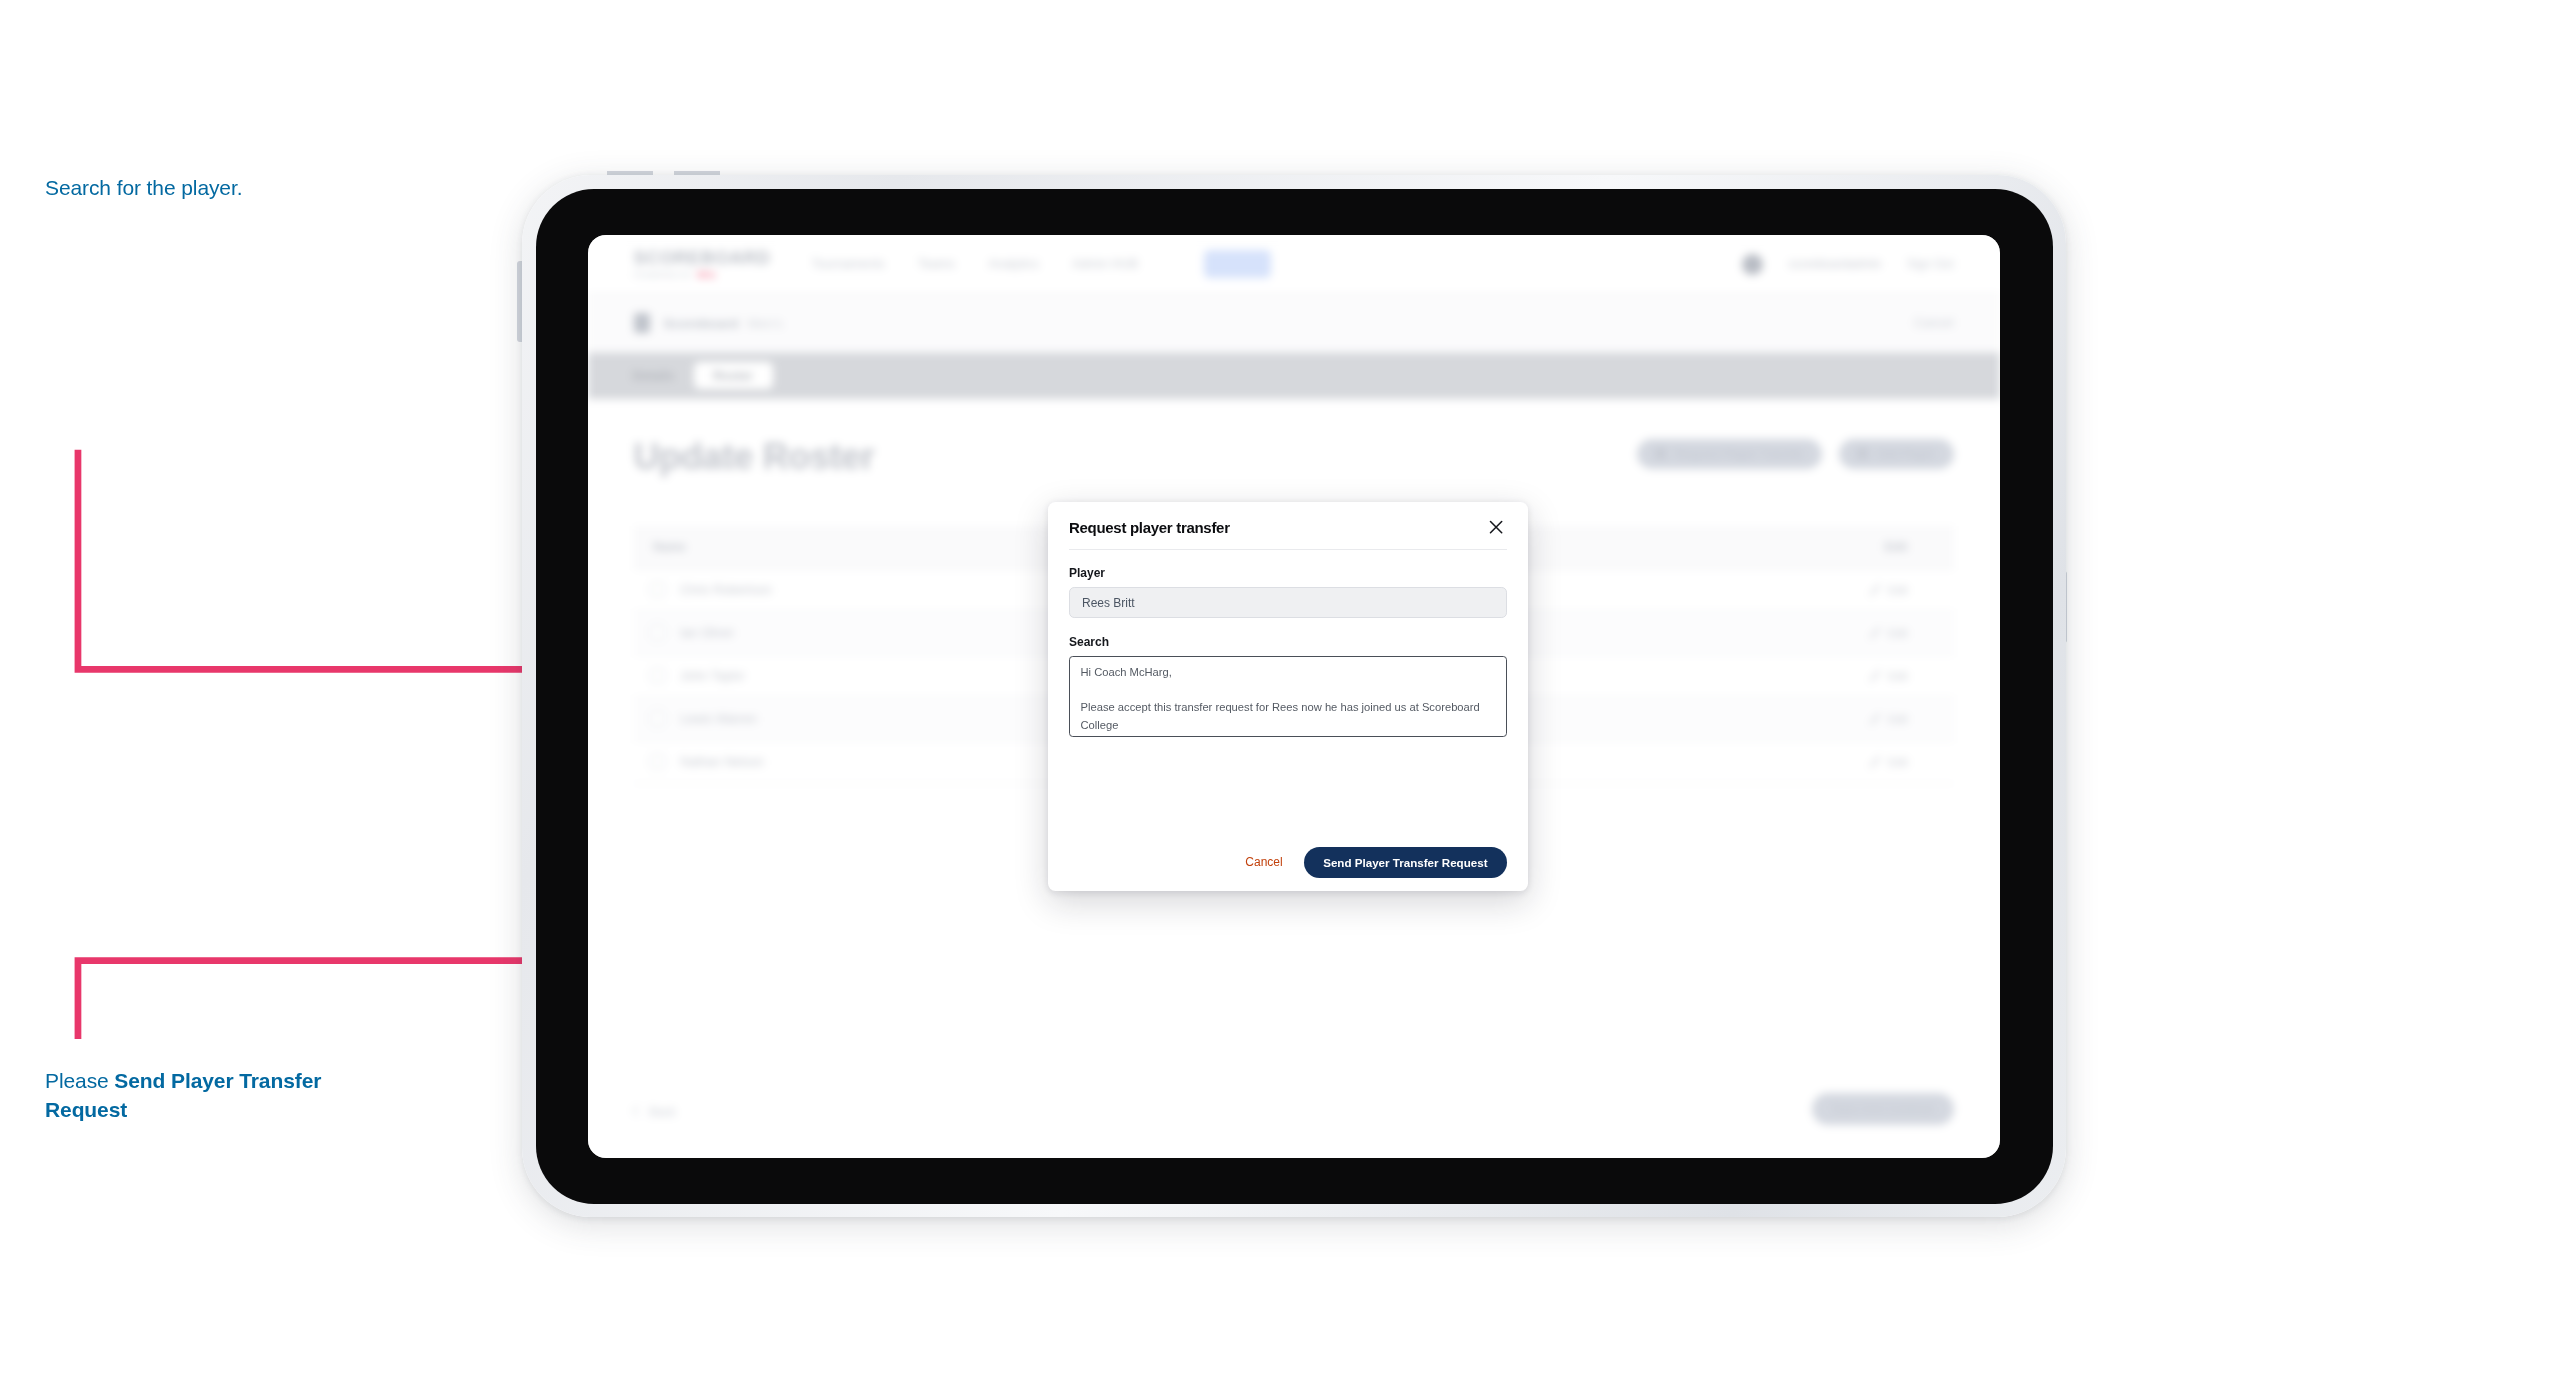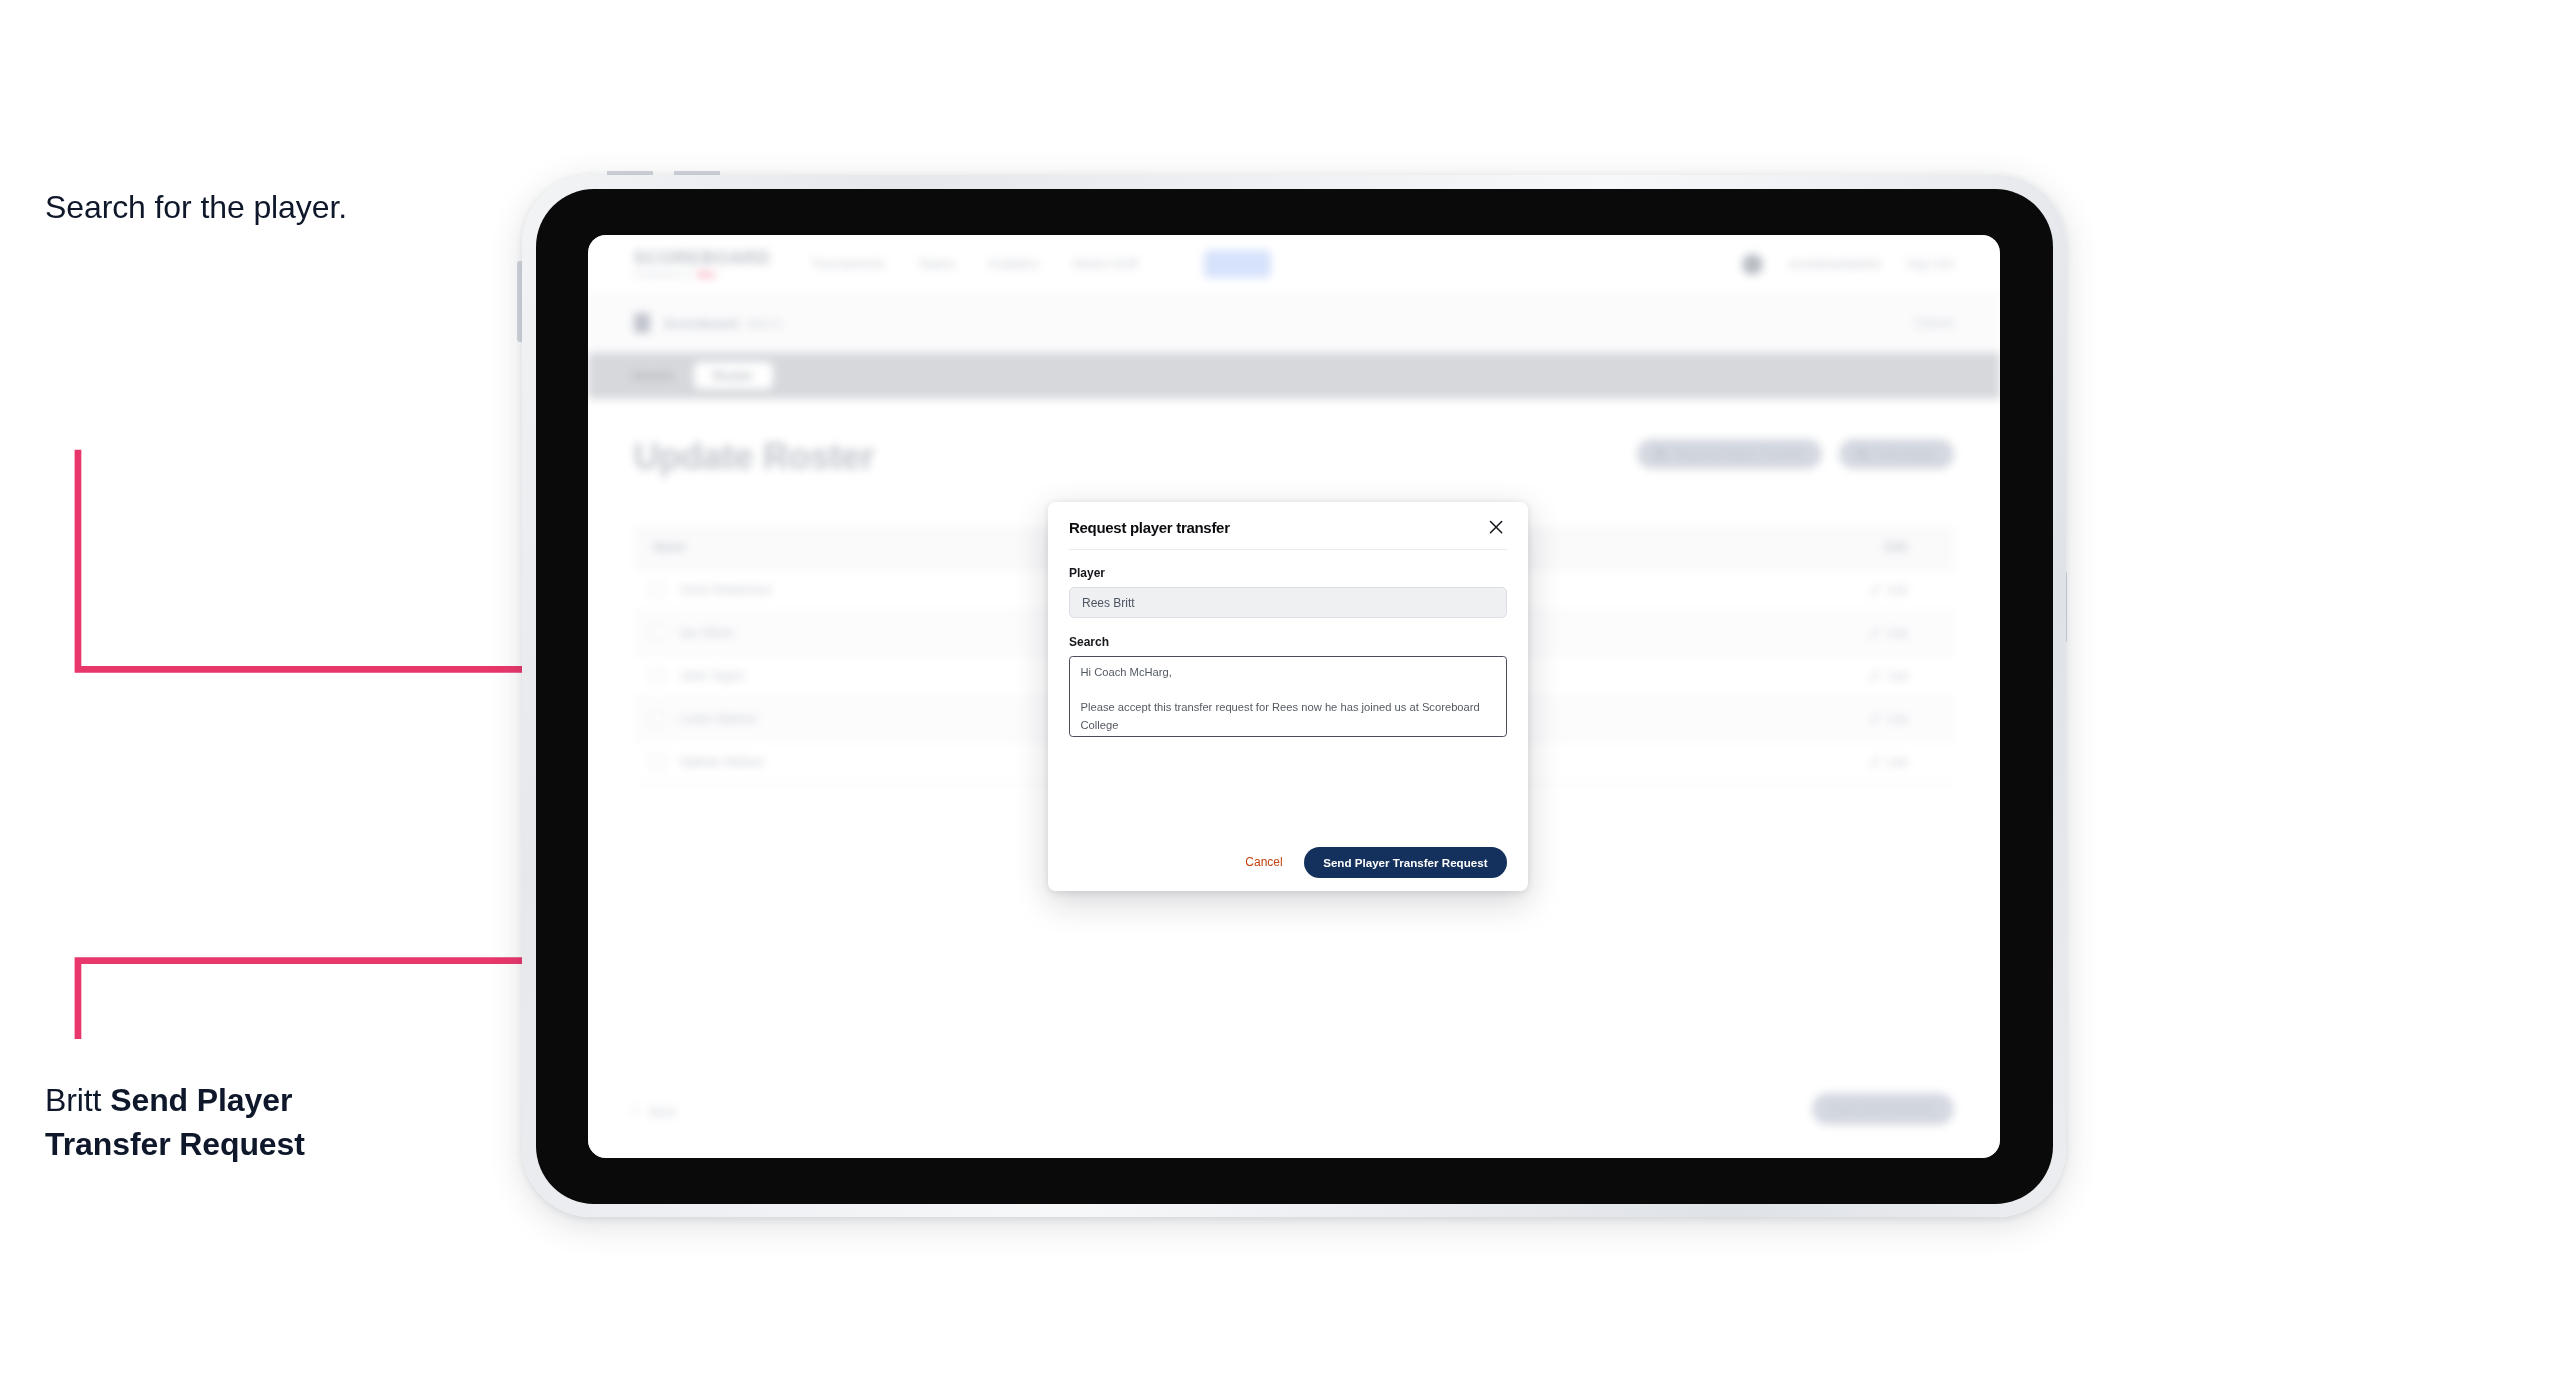--- a/index.html
+++ b/index.html
@@ -15,26 +15,25 @@
   #stage {
     position: relative;
     width: 2576px;
     height: 1386px;
     background: #ffffff;
   }
 
   
   .annot {
     position: absolute;
-    color: #0f172a;
-    font-family: "Liberation Sans", sans-serif;
-    font-size: 32px;
+    color: #0369a1;
+    font-family: "Liberation Sans", sans-serif;
+    font-size: 21px;
     line-height: 1.37;
     letter-spacing: -0.1px;
-    margin-top: 12px;
   }
   #annot-top    { left: 45px; top: 174px;  width: 419px; }
   #annot-mid    { left: 45px; top: 276px;  width: 419px; }
   #annot-bottom { left: 45px; top: 1067px; width: 352px; }
   #annot-bottom b { font-weight: 700; }
 
   
   .arrow-svg {
     position: absolute;
     left: 0; top: 0;
@@ -274,21 +273,21 @@
     font-size: 11.6px; font-weight: 600; color: #ffffff;
     padding: 9px 19.5px; cursor: pointer; white-space: nowrap;
   }
 </style>
 </head>
 <body>
 
 <div id="stage">
 
   <div class="annot" id="annot-top">Search for the player.</div>
-  <div class="annot" id="annot-bottom"><span>Britt </span><b>Send Player Transfer Request</b></div>
+  <div class="annot" id="annot-bottom"><span>Please </span><b>Send Player Transfer Request</b></div>
 
   <svg class="arrow-svg" viewBox="0 0 3440 1851">
 
     <path d="M104 605 L104 894 L1340 894" fill="none" stroke="#E8376B" stroke-width="9" stroke-linecap="square"></path>
     <path d="M1314 868 L1356 894 L1314 920" fill="none" stroke="#E8376B" stroke-width="9" stroke-linecap="round" stroke-linejoin="round"></path>
 
     <path d="M104 1383 L104 1283 L1878 1283 L1878 1175" fill="none" stroke="#E8376B" stroke-width="9" stroke-linecap="square"></path>
     <path d="M1850 1205 L1878 1167 L1906 1205" fill="none" stroke="#E8376B" stroke-width="9" stroke-linecap="round" stroke-linejoin="round"></path>
   </svg>
 

